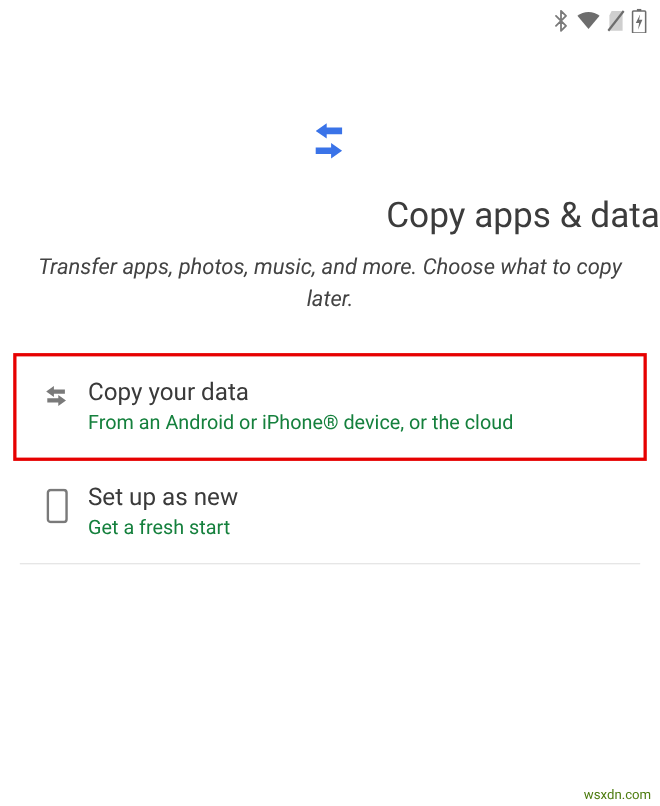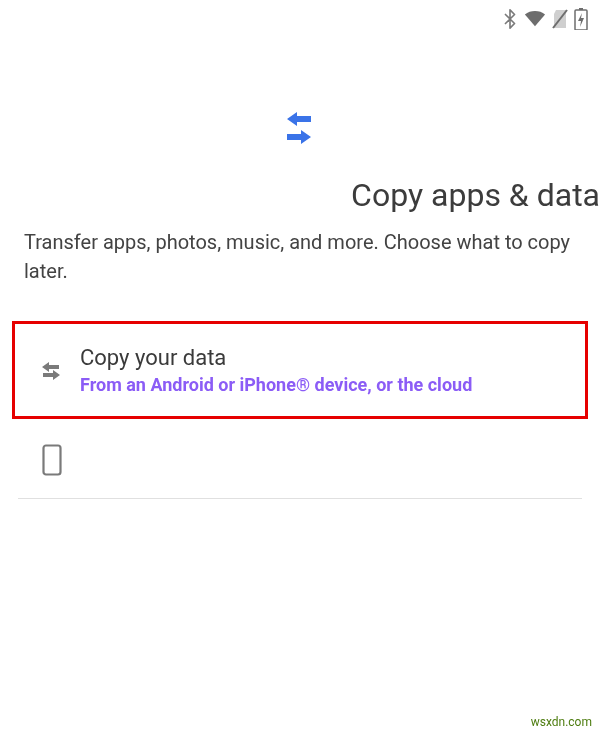--- a/index.html
+++ b/index.html
@@ -31,59 +31,60 @@
       position: relative;
     }
     .title {
       text-align: right;
       font-size: 32px;
       font-weight: 400;
       color: #3c3c3c;
       margin-top: 22px;
     }
     .subtitle {
+      text-align: center;
       font-size: 20px;
       font-weight: 400;
       color: #434343;
       line-height: 1.45;
       margin: 14px 24px 0;
+      font-style: italic;
     }
     .list {
       margin-top: 36px;
     }
     .divider {
       border: none;
       border-top: 1px solid #e0e0e0;
       margin: 0 18px;
     }
     .option {
       display: flex;
-      align-items: center;
+      align-items: flex-start;
       padding: 22px 24px 22px 24px;
       cursor: pointer;
     }
     .option .icon-slot {
       width: 56px;
       display: flex;
       justify-content: center;
       align-items: center;
       margin-top: 4px;
     }
     .option .texts {
       flex: 1;
     }
     .opt-title {
       font-size: 22px;
       color: #3a3a3a;
       margin-bottom: 4px;
     }
     .opt-sub {
       font-size: 18px;
-      color: #8b5cf6;
-      font-weight: bold;
+      color: #15803d;
     }
     .highlight {
       position: relative;
     }
     .highlight::before {
       content: "";
       position: absolute;
       left: 12px;
       right: 12px;
       top: -2px;
@@ -161,18 +162,22 @@
   </div>
 
   <hr class="divider">
 
   <div class="option">
     <div class="icon-slot">
       <svg width="20" height="32" viewBox="0 0 20 32">
         <rect x="1.5" y="1.5" width="17" height="29" rx="2.5" fill="none" stroke="#7a7a7a" stroke-width="2.2"></rect>
       </svg>
     </div>
+    <div class="texts">
+      <div class="opt-title">Set up as new</div>
+      <div class="opt-sub">Get a fresh start</div>
+    </div>
   </div>
 
   <hr class="divider">
 </div>
 
 <div class="watermark">wsxdn.com</div>
 
 </body></html>

